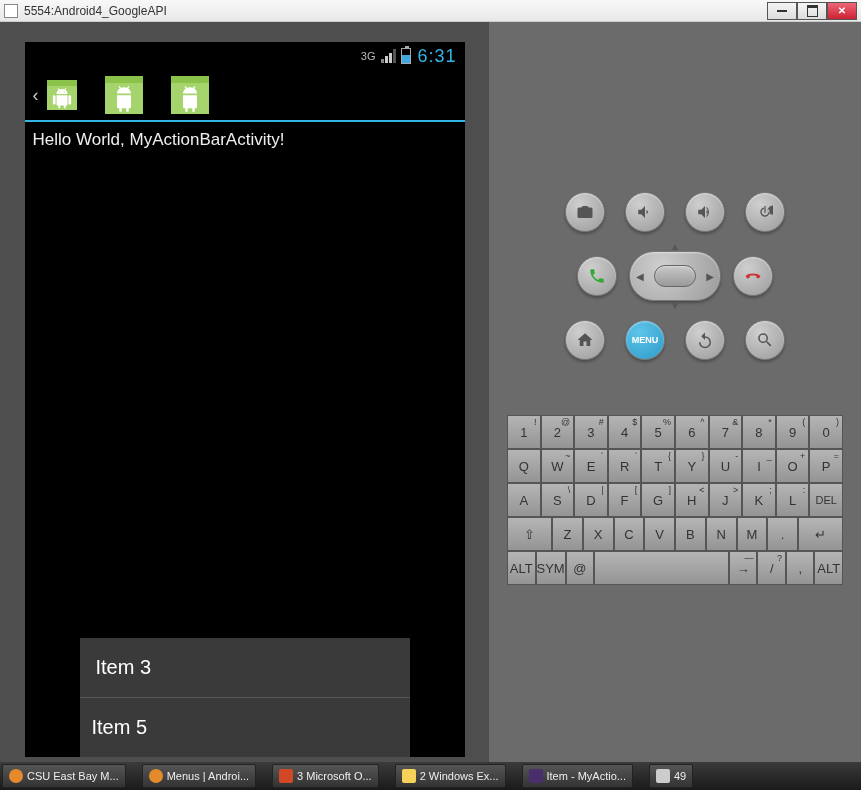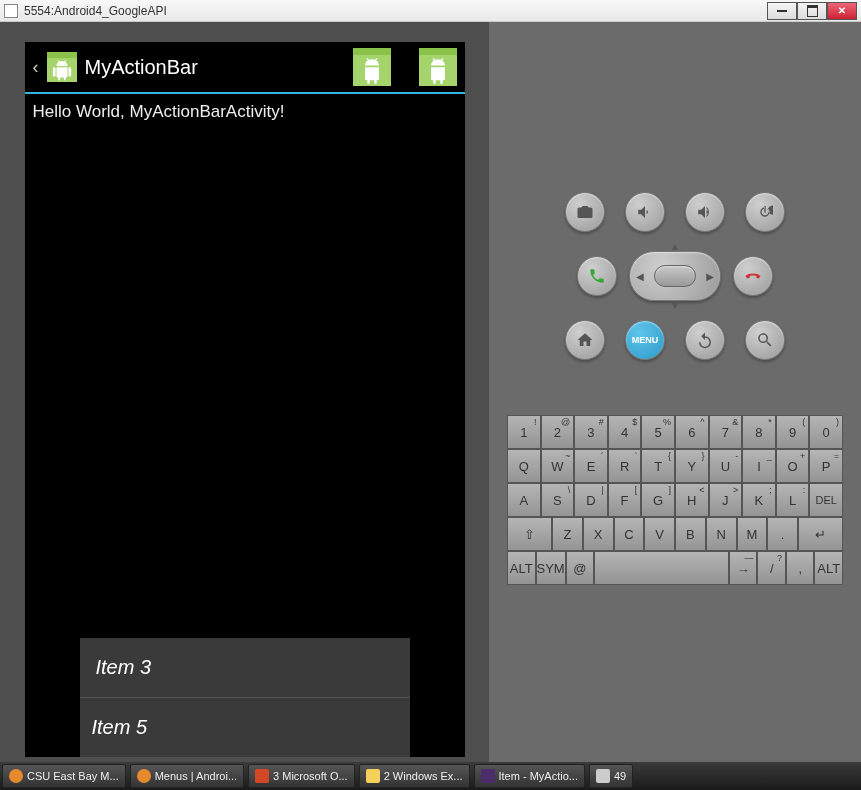--- a/index.html
+++ b/index.html
@@ -38,21 +38,21 @@
   .actionbar { height: 52px; display: flex; align-items: center; padding: 0 8px; gap: 8px; border-bottom: 2px solid #33b5e5; }
   .ab-back { color: #ccc; font-size: 18px; }
   .ab-icon { width: 30px; height: 30px; background: linear-gradient(#8bc34a 0,#8bc34a 20%,#a5d36c 20%); display:flex; align-items:flex-end; justify-content:center; position:relative;}
   .ab-icon svg{width:22px;height:22px;}
   .ab-title { color: #fff; font-size: 20px; flex: 1; }
   .ab-action { width: 38px; height: 38px; background: linear-gradient(#8bc34a 0,#8bc34a 18%,#a5d36c 18%); display:flex;align-items:flex-end;justify-content:center; margin-left: 20px;}
   .ab-action svg{width:28px;height:28px;}
   
   .content { padding: 8px; color: #eee; font-size: 17px; }
   
-  .menu-popup { position: absolute; left: 55px; bottom: 0; width: 330px; background: #3a3a3a; box-shadow: 0 0 10px rgba(0,0,0,.5); font-style: italic;}
+  .menu-popup { position: absolute; left: 55px; bottom: 0; width: 330px; background: #3a3a3a; box-shadow: 0 0 10px rgba(0,0,0,.5);}
   .menu-item { padding: 18px 16px; color: #fff; font-size: 20px; border-bottom: 1px solid #555; }
   .menu-item:last-child{border-bottom:none;padding-left:12px;}
   
   
   .controls-panel { flex:1; background: #6b6b6b; position:relative; padding-top: 170px; display:flex; flex-direction:column; align-items:center; }
   .ctrl-grid { width: 230px; display:grid; grid-template-columns: repeat(4,1fr); gap: 10px; justify-items:center;text-align:right; }
   .ctrl-btn { width: 40px; height: 40px; border-radius: 50%; background: radial-gradient(circle at 35% 30%, #cfcfcf, #9a9a9a); border:1px solid #777; display:flex;align-items:center;justify-content:center; color:#555; font-size:16px; cursor:pointer; box-shadow: 0 2px 3px rgba(0,0,0,.3), inset 0 1px 2px rgba(255,255,255,.5);}
   .ctrl-btn.menu-blue { background: radial-gradient(circle at 35% 30%,#5ec5ea,#2d9ac9); color:#fff; font-size:9px; font-weight:bold;}
   .ctrl-btn.call { color: #3a3; }
   .ctrl-btn.end { color: #c33; }
@@ -69,21 +69,21 @@
   
   .keyboard { margin-top: 55px; width: 336px; }
   .kb-row { display:flex; }
   .key { flex:1; height:34px; border:1px solid #555; background:linear-gradient(#b5b5b5,#949494); color:#333; font-size:13px; display:flex; align-items:center; justify-content:center; position:relative; cursor:pointer;}
   .key .sub { position:absolute; top:1px; right:3px; font-size:9px; color:#333;}
   .key.wide{flex:1.5;}
   .key.space{flex:5;}
   .key.del{font-size:11px;}
   
   
-  .taskbar { position:absolute; bottom:0; left:0; right:0; height:28px; background: linear-gradient(#3b3b3b,#1a1a1a); display:flex; align-items:center; padding:0 2px; gap:4px;}
+  .taskbar { position:absolute; bottom:0; left:0; right:0; height:28px; background: linear-gradient(#3b3b3b,#1a1a1a); display:flex; align-items:center; padding:0 2px; gap:16px;}
   .tb-item { height:24px; padding:0 6px; background: linear-gradient(#555,#333); border:1px solid #222; border-radius:2px; display:flex; align-items:center; gap:4px; color:#eee; font-size:11px; max-width:125px; overflow:hidden; white-space:nowrap; cursor:pointer;}
   .tb-icon{width:14px;height:14px;border-radius:2px;flex-shrink:0;}
   .ff{background:#e58a2c;border-radius:50%;}
   .ms{background:#d24726;}
   .ex{background:#f5d15a;}
   .dw{background:#4b8b3b;}
   .ec{background:#4a2e6b;}
   .gn{background:#ccc;}
 </style>
 </head>
@@ -99,29 +99,39 @@
       <div class="win-btn max"></div>
       <div class="win-btn close">✕</div>
     </div>
   </div>
 
   <div class="emulator-body">
 
     <div class="device-frame">
       <div class="device-screen">
 
+        <div class="statusbar">
+          <span class="signal-3g">3G</span>
+          <span class="bars">
+              <span></span>
+              <span></span>
+              <span></span>
+              <span></span>
+            </span>
+          <span class="battery"></span>
+          <span class="clock">6:31</span>
+        </div>
 
         <div class="actionbar">
           <span class="ab-back">‹</span>
           <span class="ab-icon">
             <svg viewBox="0 0 24 24">
                 <path fill="#fff" d="M6 18c0 .6.4 1 1 1h1v3h2v-3h4v3h2v-3h1c.6 0 1-.4 1-1V8H6v10zM3.5 8C2.7 8 2 8.7 2 9.5v7c0 .8.7 1.5 1.5 1.5S5 17.3 5 16.5v-7C5 8.7 4.3 8 3.5 8zm17 0c-.8 0-1.5.7-1.5 1.5v7c0 .8.7 1.5 1.5 1.5s1.5-.7 1.5-1.5v-7c0-.8-.7-1.5-1.5-1.5zM15.5 2l1.3-1.3-.7-.7L14.5 1.6C13.8 1.2 12.9 1 12 1s-1.8.2-2.5.6L7.9 0l-.7.7L8.5 2C7 3 6 4.6 6 6.5h12C18 4.6 17 3 15.5 2zM10 5H9V4h1v1zm5 0h-1V4h1v1z"></path>
               </svg>
           </span>
-          <span class="ab-title">MyActionBar</span>
           <span class="ab-action">
             <svg viewBox="0 0 24 24">
                 <path fill="#fff" d="M6 18c0 .6.4 1 1 1h1v3h2v-3h4v3h2v-3h1c.6 0 1-.4 1-1V8H6v10zM15.5 2l1.3-1.3-.7-.7L14.5 1.6C13.8 1.2 12.9 1 12 1s-1.8.2-2.5.6L7.9 0l-.7.7L8.5 2C7 3 6 4.6 6 6.5h12C18 4.6 17 3 15.5 2z"></path>
               </svg>
           </span>
           <span class="ab-action">
             <svg viewBox="0 0 24 24">
                 <path fill="#fff" d="M6 18c0 .6.4 1 1 1h1v3h2v-3h4v3h2v-3h1c.6 0 1-.4 1-1V8H6v10zM15.5 2l1.3-1.3-.7-.7L14.5 1.6C13.8 1.2 12.9 1 12 1s-1.8.2-2.5.6L7.9 0l-.7.7L8.5 2C7 3 6 4.6 6 6.5h12C18 4.6 17 3 15.5 2z"></path>
               </svg>
           </span>

